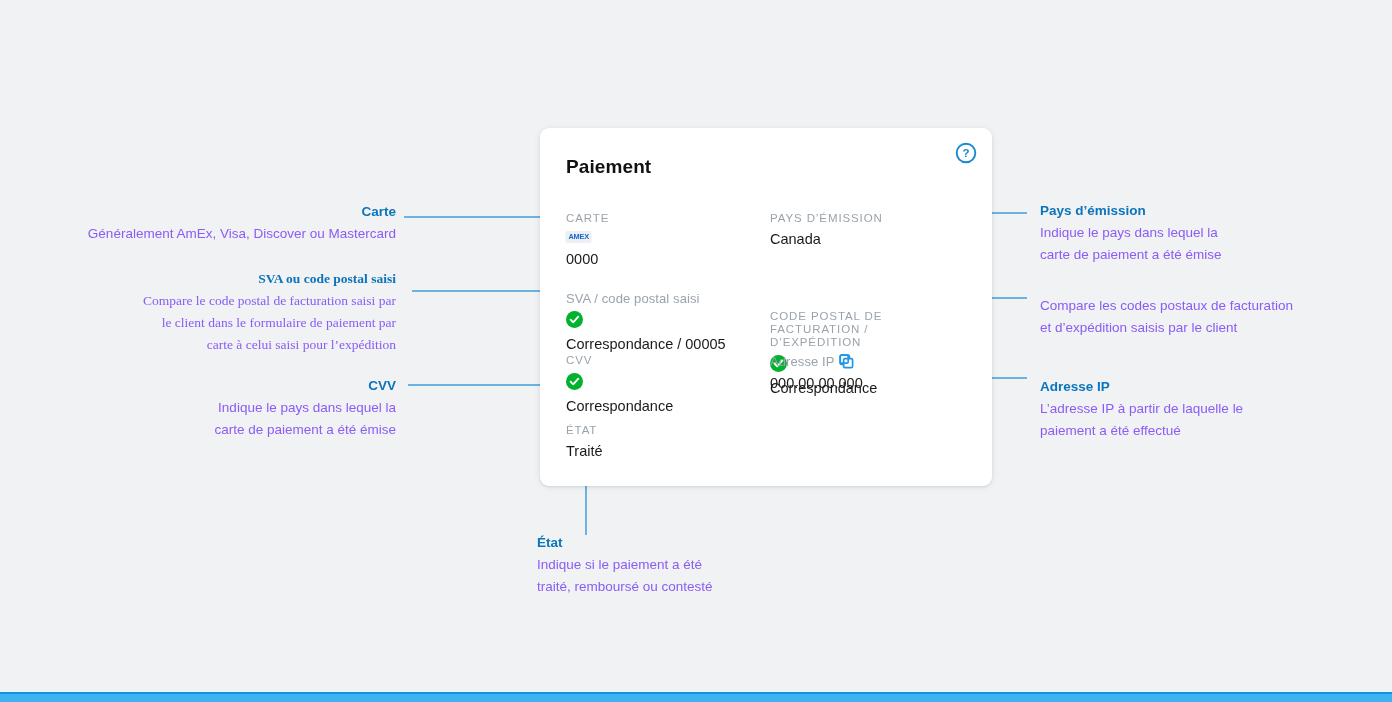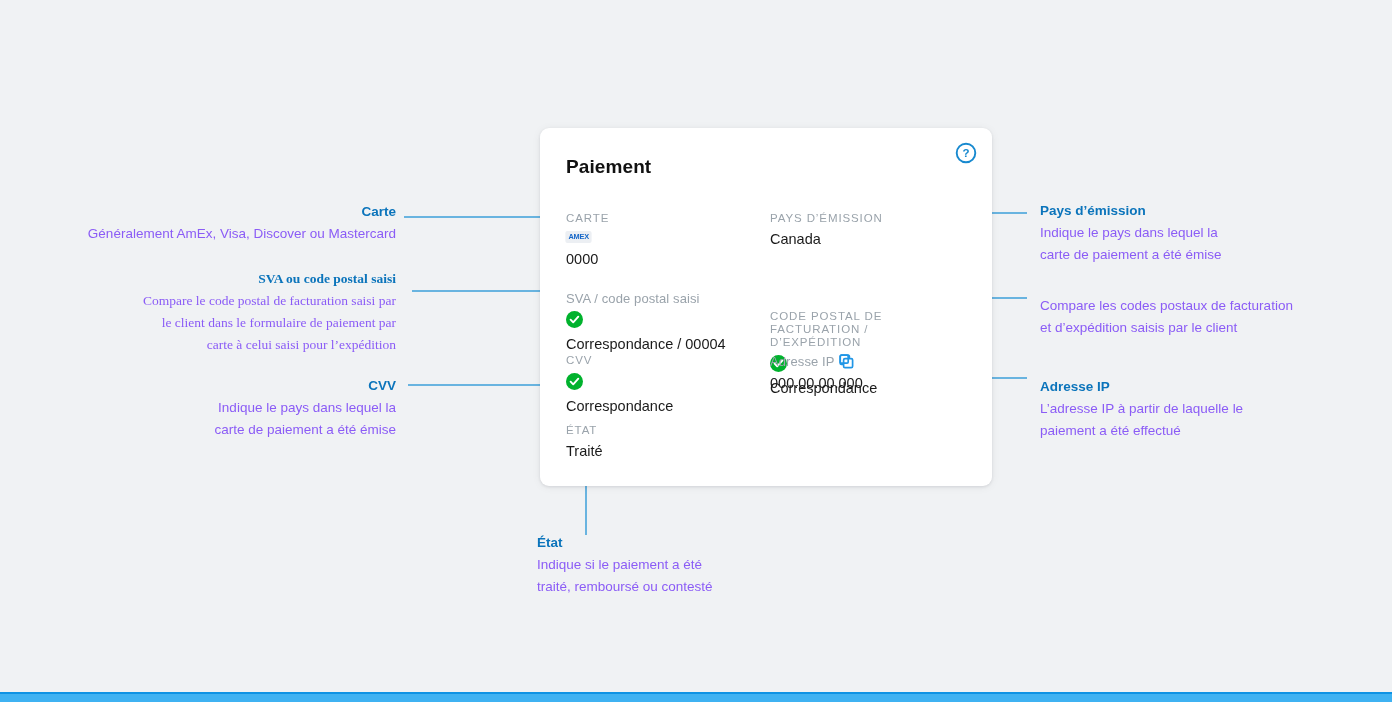--- a/index.html
+++ b/index.html
@@ -201,21 +201,21 @@
 
         <div class="field" style="top:80px;">
           <div class="f-label mixed">SVA / code postal saisi</div>
           <div class="f-value">
             <span class="chk">
               <svg width="17" height="17" viewBox="0 0 17 17">
                 <circle cx="8.5" cy="8.5" r="8.5" fill="#00b22d"></circle>
                 <path d="M4.6 8.7 L7.2 11.3 L12.3 5.7" fill="none" stroke="#ffffff" stroke-width="1.9" stroke-linecap="round" stroke-linejoin="round"></path>
               </svg>
             </span>
-            <span>Correspondance / 00004</span>
+            <span>Correspondance / 00005</span>
           </div>
         </div>
 
         <div class="field" style="top:142px;">
           <div class="f-label">CVV</div>
           <div class="f-value">
             <span class="chk">
               <svg width="17" height="17" viewBox="0 0 17 17">
                 <circle cx="8.5" cy="8.5" r="8.5" fill="#00b22d"></circle>
                 <path d="M4.6 8.7 L7.2 11.3 L12.3 5.7" fill="none" stroke="#ffffff" stroke-width="1.9" stroke-linecap="round" stroke-linejoin="round"></path>

